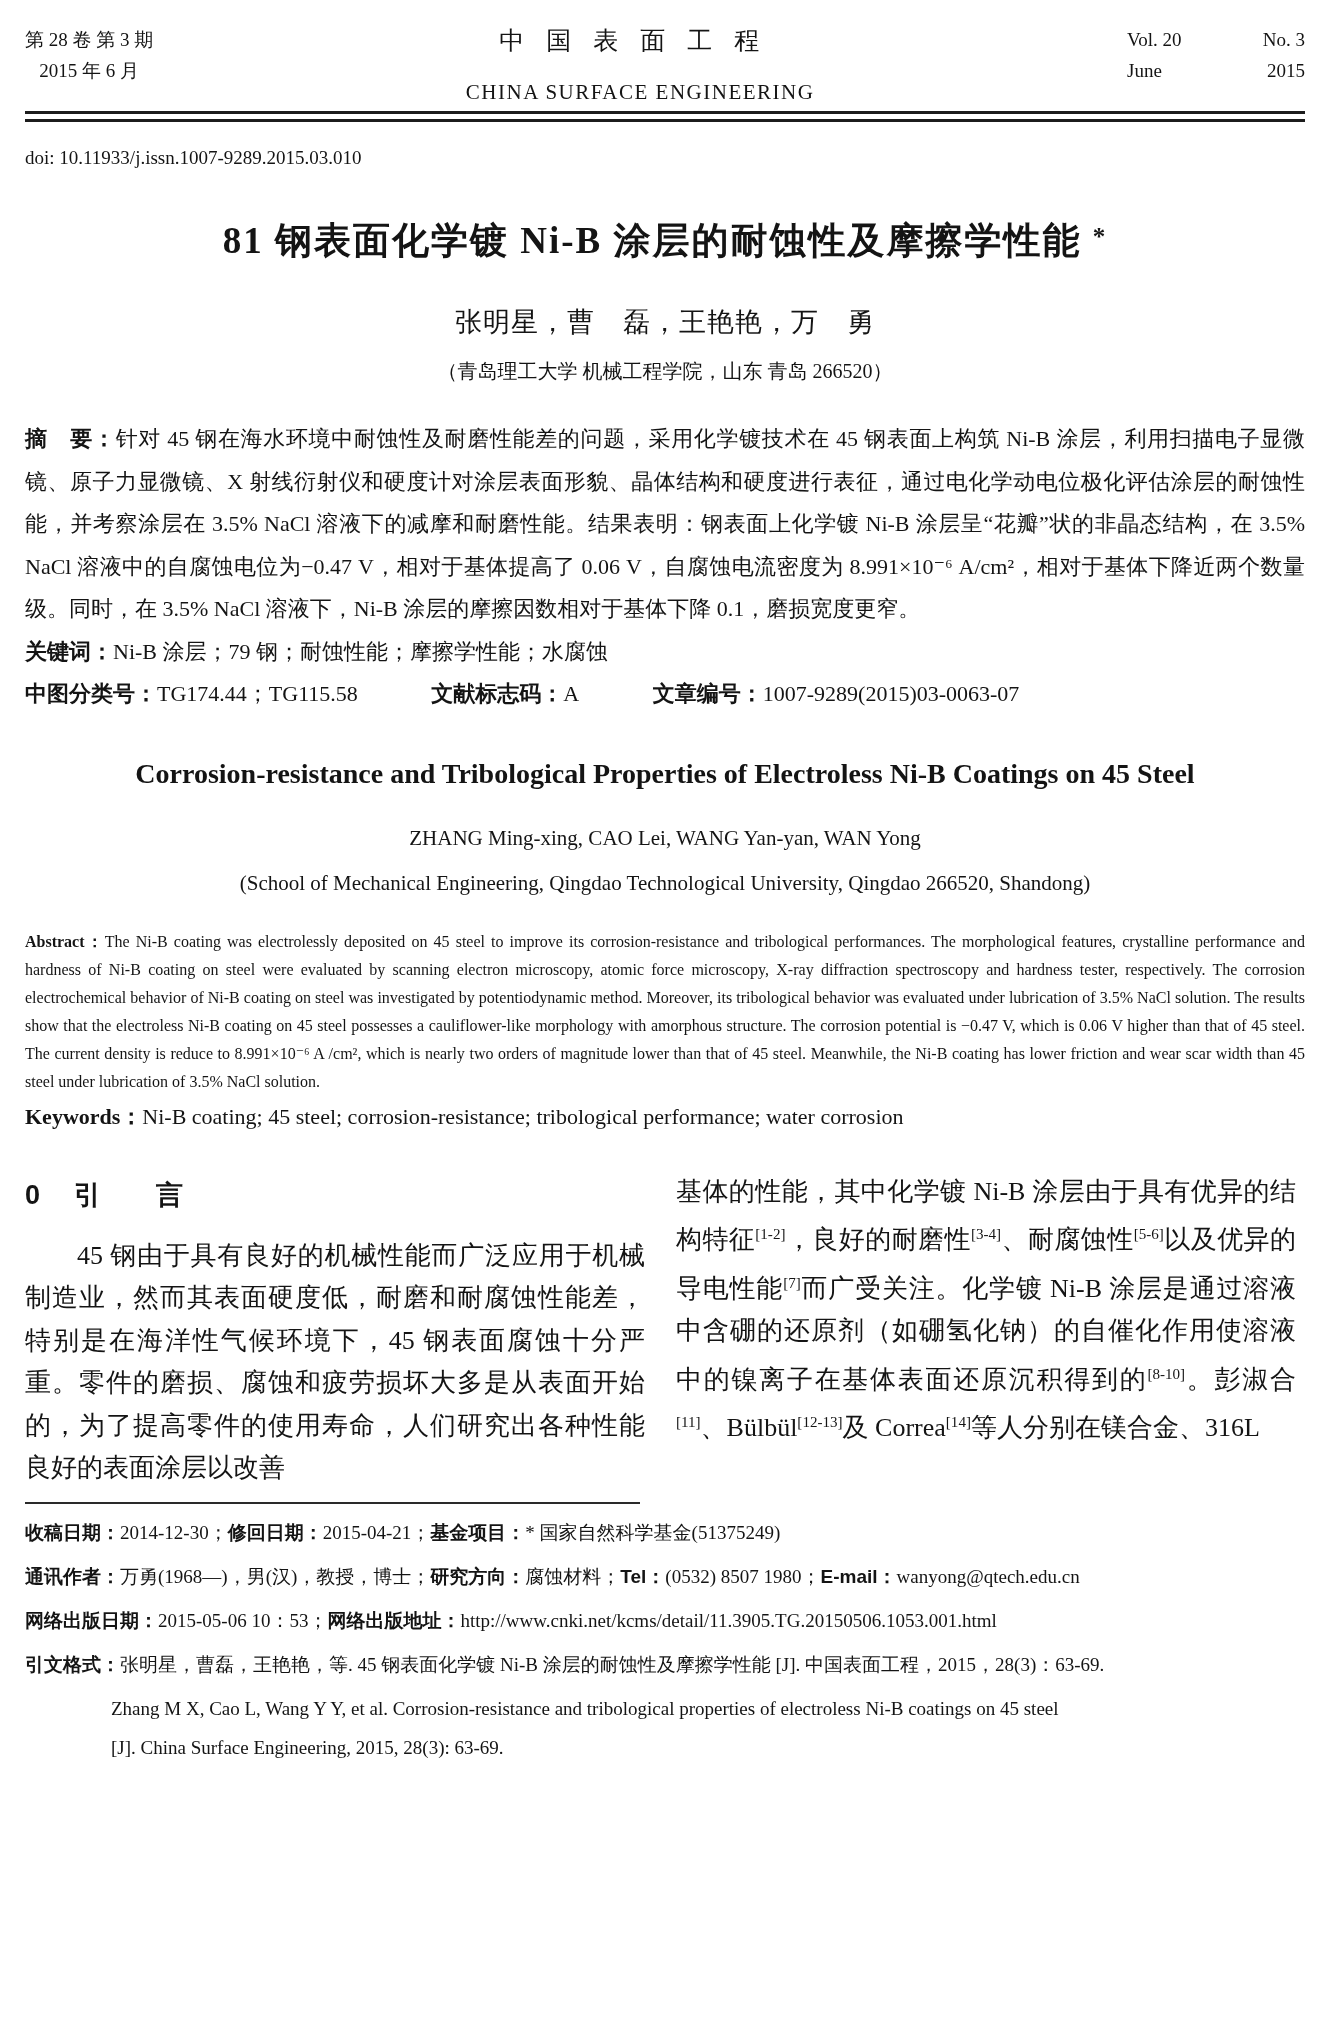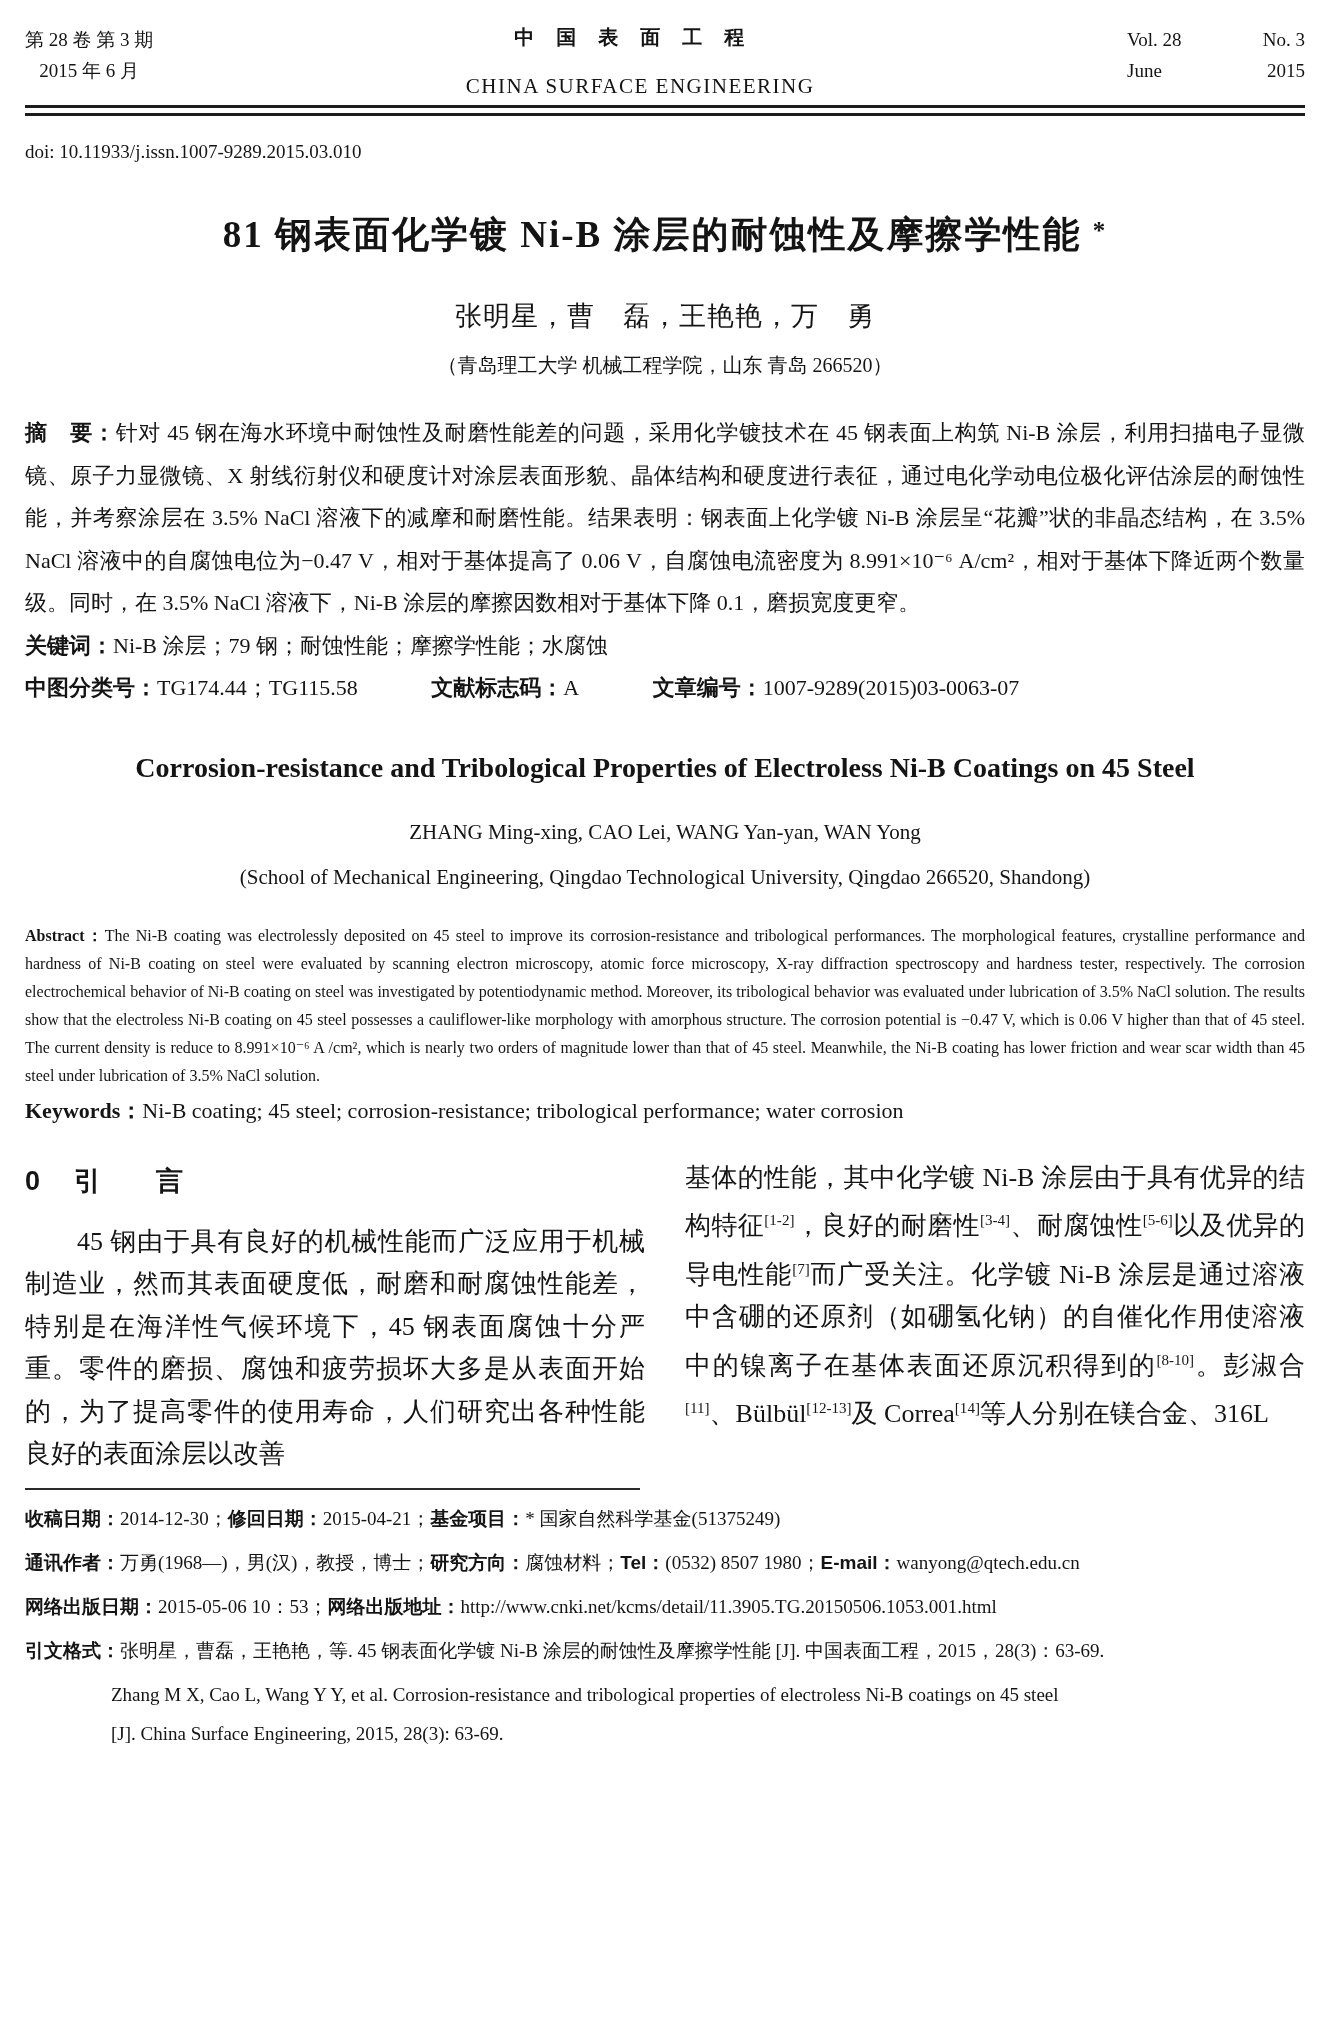--- a/index.html
+++ b/index.html
@@ -9,21 +9,21 @@
     font-family:"Liberation Serif","DejaVu Serif",serif;
     box-sizing:border-box;
     padding:24px 25px 0 25px;
     overflow:hidden;
   }
 
   
   .header-row{display:flex;justify-content:space-between;align-items:flex-start;}
   .header-left{font-size:19px;line-height:31px;text-align:center;white-space:nowrap;}
   .header-center{text-align:center;flex:1;}
-  .journal-name-zh{font-size:20px;font-weight:bold;letter-spacing:22px;
+  .journal-name-zh{font-size:25px;font-weight:normal;letter-spacing:22px;
     font-family:"Liberation Sans","DejaVu Sans",sans-serif;}
   .journal-name-en{font-size:21px;letter-spacing:1.5px;margin-top:23px;}
   .header-right{font-size:19px;line-height:31px;width:178px;}
   .hr-row{display:flex;justify-content:space-between;}
   .double-rule{border-top:3px solid #1c1c1c;border-bottom:3px solid #1c1c1c;height:5px;margin-top:6px;}
 
   .doi-line{font-size:19px;margin-top:25px;}
 
   
   .title-zh{text-align:center;font-size:37px;font-weight:bold;letter-spacing:2px;margin-top:47px;}
@@ -41,21 +41,21 @@
 
   
   .title-en{text-align:center;font-size:28px;font-weight:bold;margin-top:42px;}
   .authors-en{text-align:center;font-size:21px;margin-top:36px;}
   .affil-en{text-align:center;font-size:21px;margin-top:20px;}
   .abstract-en{margin-top:32px;font-size:16px;line-height:28px;text-align:justify;}
   .label-en{font-weight:bold;}
   .keywords-en{font-size:22px;line-height:32px;margin-top:5px;text-align:left;}
 
   
-  .columns{display:flex;gap:40px;margin-top:30px;}
+  .columns{display:flex;gap:31px;margin-top:38px;}
   .col{width:620px;box-sizing:border-box;}
   .section-heading{font-size:27px;font-weight:bold;margin:6px 0 22px 0;
     font-family:"Liberation Sans","DejaVu Sans",sans-serif;}
   .section-num{margin-right:34px;}
   .section-title{letter-spacing:14px;}
   .bodytext{font-size:26px;line-height:42.5px;text-align:justify;margin:0;}
   .indent{text-indent:2em;}
   .seg-sup{font-size:0.58em;vertical-align:9px;}
   .seg-bold{font-weight:bold;font-family:"Liberation Sans","DejaVu Sans",sans-serif;}
 
@@ -73,21 +73,21 @@
   <div class="header-left">
     <div>第 28 卷 第 3 期</div>
     <div>2015 年 6 月</div>
   </div>
   <div class="header-center">
     <div class="journal-name-zh">中国表面工程</div>
     <div class="journal-name-en">CHINA SURFACE ENGINEERING</div>
   </div>
   <div class="header-right">
     <div class="hr-row">
-      <span>Vol. 28</span>
+      <span>Vol. 20</span>
       <span>No. 3</span>
     </div>
     <div class="hr-row">
       <span>June</span>
       <span>2015</span>
     </div>
   </div>
 </div>
 
 <div class="double-rule"></div>

